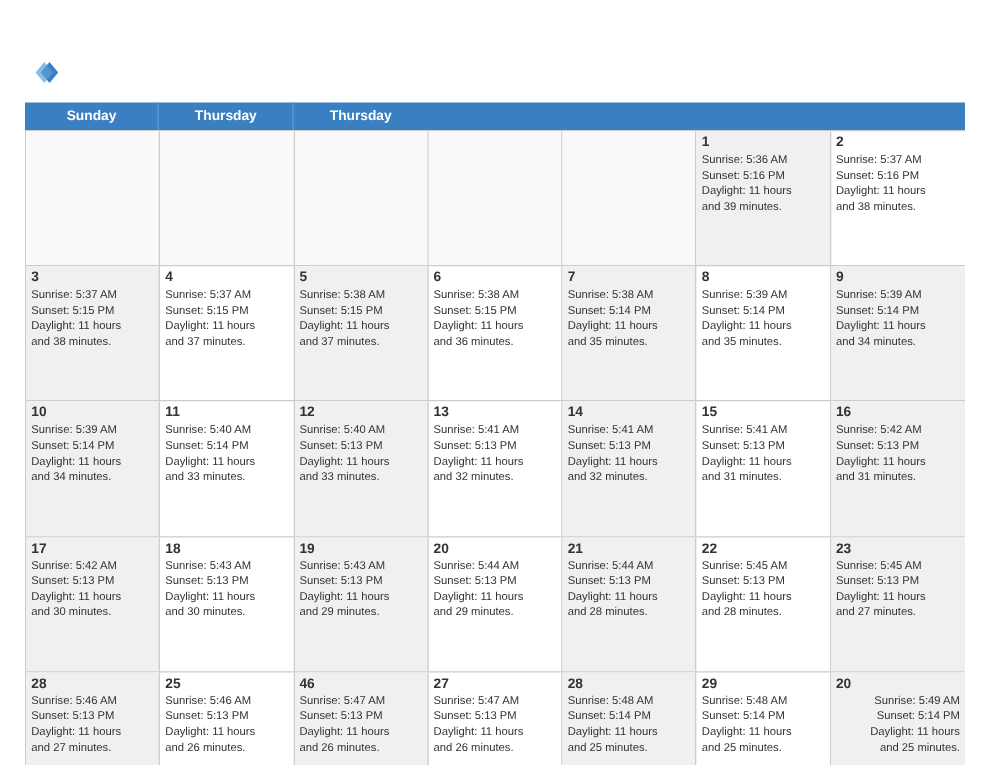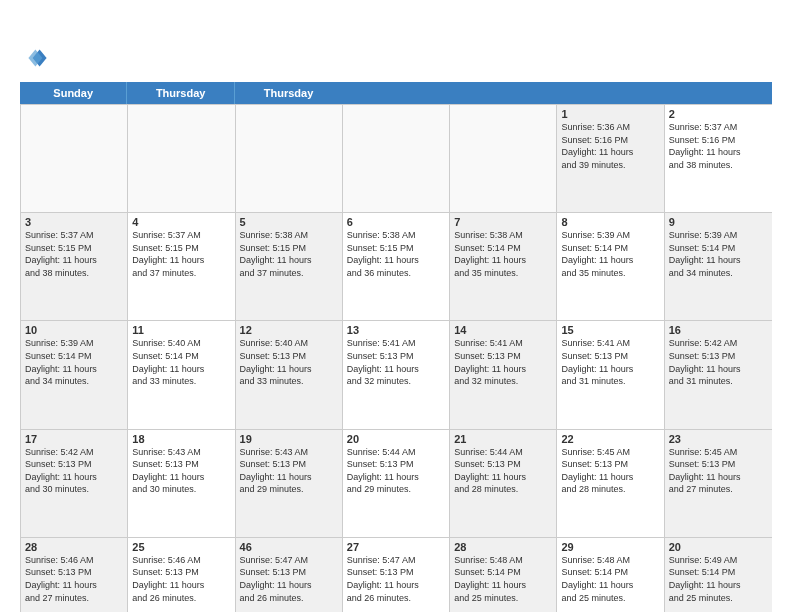--- a/index.html
+++ b/index.html
@@ -351,21 +351,21 @@
           </div>
           <div class="cal-cell">
             <span class="day-num">29</span>
             <div class="day-info" style="white-space: pre-line;">Sunrise: 5:48 AM
 Sunset: 5:14 PM
 Daylight: 11 hours
 and 25 minutes.</div>
           </div>
           <div class="cal-cell shaded">
             <span class="day-num">20</span>
-            <div class="day-info" style="white-space: pre-line;">Sunrise: 5:49 AM
+            <div class="day-info" style="white-space: pre-line; text-align: right;">Sunrise: 5:49 AM
 Sunset: 5:14 PM
 Daylight: 11 hours
 and 25 minutes.</div>
           </div>
         </div>
       </div>
   </div>
 </div>
 
 </body></html>

